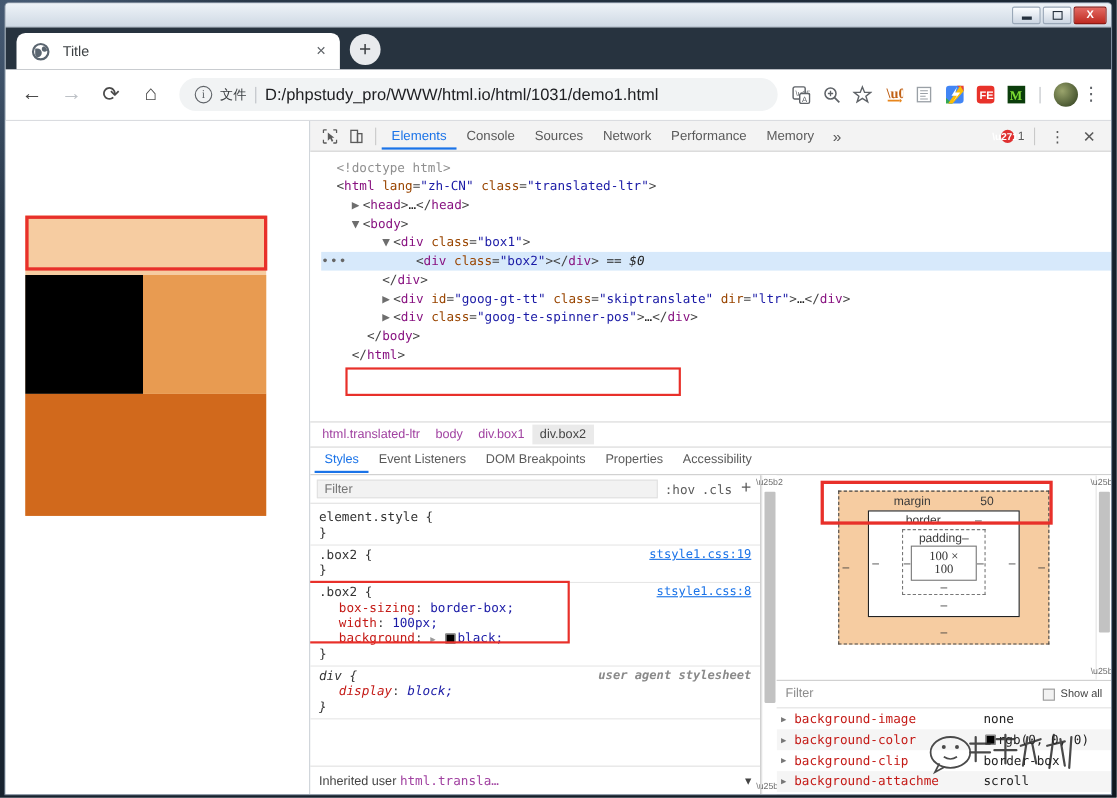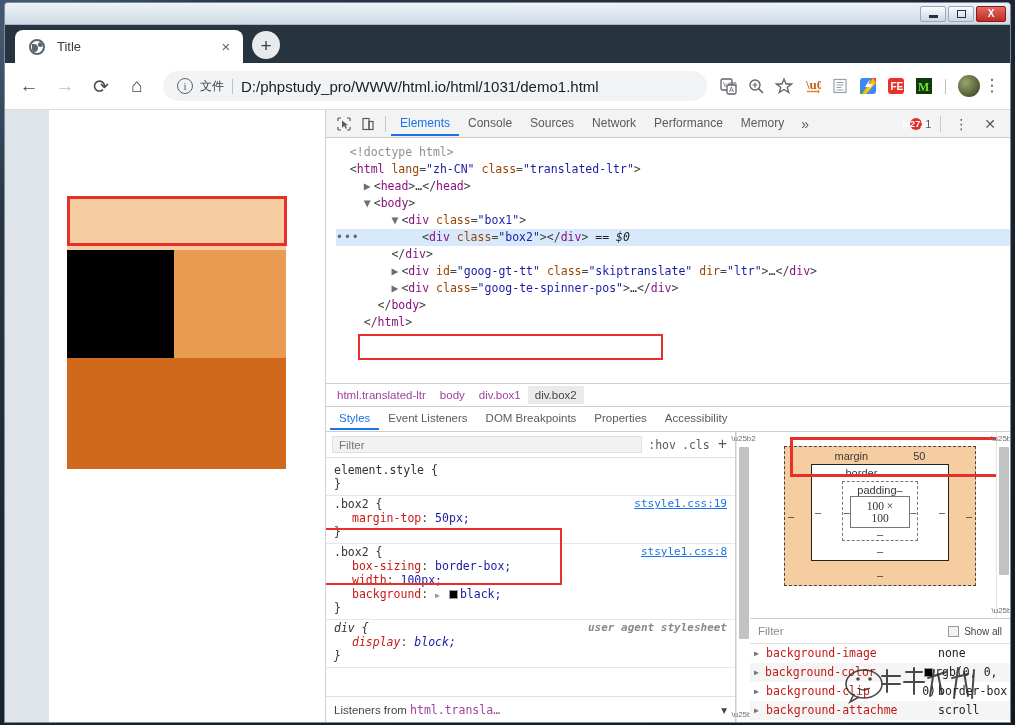--- a/index.html
+++ b/index.html
@@ -38,21 +38,21 @@
   .winbtn.close { background:linear-gradient(#e36a63,#bf2b22); border-color:#8e1a14; color:#fff; width:30px; font-weight:bold;}
   .glyph-min{ width:9px; height:3px; background:#24303d; margin-top:5px;}
   .glyph-max{ width:9px; height:8px; border:1.5px solid #24303d;}
 
   
   .tabstrip {
     height:38px; background:#27333f; position:relative; flex:0 0 auto;
     display:flex; align-items:flex-end; padding-left:10px;
   }
   .tab {
-    width:228px; height:33px; background:#fff; border-radius:8px 8px 0 0;
+    width:294px; height:33px; background:#fff; border-radius:8px 8px 0 0;
     display:flex; align-items:center; padding:0 8px 0 14px; position:relative;
   }
   .favicon {
     width:16px; height:16px; border-radius:50%;
     background:#fff; border:2px solid #5a6570; position:relative; flex:0 0 auto;
     overflow:hidden;
   }
   .favicon:before{content:"";position:absolute;left:1px;top:3px;width:6px;height:8px;background:#5a6570;border-radius:0 4px 4px 0;}
   .favicon:after{content:"";position:absolute;right:0px;top:1px;width:5px;height:5px;background:#5a6570;border-radius:50%;}
   .tab-title { font-size:13px; color:#3c4043; margin-left:12px; flex:1; white-space:nowrap; overflow:hidden;}
@@ -82,21 +82,21 @@
   .sep-v { width:1px; height:15px; background:#bdc1c6; margin:0 8px; }
   .url { font-size:15px; color:#202124; white-space:nowrap; overflow:hidden; }
   .ibtn { width:26px; height:26px; display:flex; align-items:center; justify-content:center;
           margin-left:2px; flex:0 0 auto;}
   .avatar { width:22px; height:22px; border-radius:50%;
             background:radial-gradient(circle at 35% 35%,#9aa46c,#4c5a33 70%,#2b3320); }
   .kebab { font-size:17px; color:#5f6368; letter-spacing:0; line-height:.6;
            width:20px; text-align:center; }
 
   
-  .content { flex:1; display:flex; min-height:0; background:#fff;margin-left:44px; }
+  .content { flex:1; display:flex; min-height:0; background:#fff; }
 
   
   .page {
     width:277px; flex:0 0 auto; position:relative; background:#fff;
     border-right:1px solid #cdd2d8; overflow:hidden;
   }
   .ov-margin { position:absolute; left:18px; top:86px; width:219px; height:273px; background:#f6cca1; }
   .ov-orange2{ position:absolute; left:18px; top:248px; width:219px; height:111px; background:#d1691c; }
   .ov-orange1{ position:absolute; left:125px; top:140px; width:112px; height:108px; background:#e89b51; }
   .ov-black  { position:absolute; left:18px; top:140px; width:107px; height:108px; background:#000; }
@@ -419,21 +419,20 @@
                 <div class="head">
                   <span class="sel-txt">element.style {</span>
                 </div>
                 <div class="sel-txt">}</div>
               </div>
               <div class="rule">
                 <div class="head">
                   <span class="sel-txt">.box2 {</span>
                   <span class="src">stsyle1.css:19</span>
                 </div>
-                <div><span class="prop">margin-top</span><span class="pun">: </span><span class="pval">50px;</span></div>
                 <div class="sel-txt">}</div>
               </div>
               <div class="rule">
                 <div class="head">
                   <span class="sel-txt">.box2 {</span>
                   <span class="src">stsyle1.css:8</span>
                 </div>
                 <div><span class="prop">box-sizing</span><span class="pun">: </span><span class="pval">border-box;</span></div>
                 <div><span class="prop">width</span><span class="pun">: </span><span class="pval">100px;</span></div>
                 <div><span class="prop">background</span><span class="pun">: </span><span class="tri">▶</span> <span class="swatch" style="background:#000000"></span><span class="pval">black;</span></div>
@@ -445,21 +444,21 @@
                   <span class="src ua">user agent stylesheet</span>
                 </div>
                 <div><span class="prop italic">display</span><span class="pun">: </span><span class="pval italic">block;</span></div>
                 <div class="sel-txt italic">}</div>
               </div>
               <div class="rule-redbox"></div>
             </div>
 
           <div class="inherited">
             <span>
-              <span>Listeners from</span>
+              <span>Inherited user</span>
               <span class="mono">html.transla…</span>
             </span>
             <span>▾</span>
           </div>
         </div>
 
         <div class="sbar">
           <span class="sb-arrow">\u25b2</span>
           <div class="sb-track">
             <div class="sb-thumb" style="height:74%"></div>

